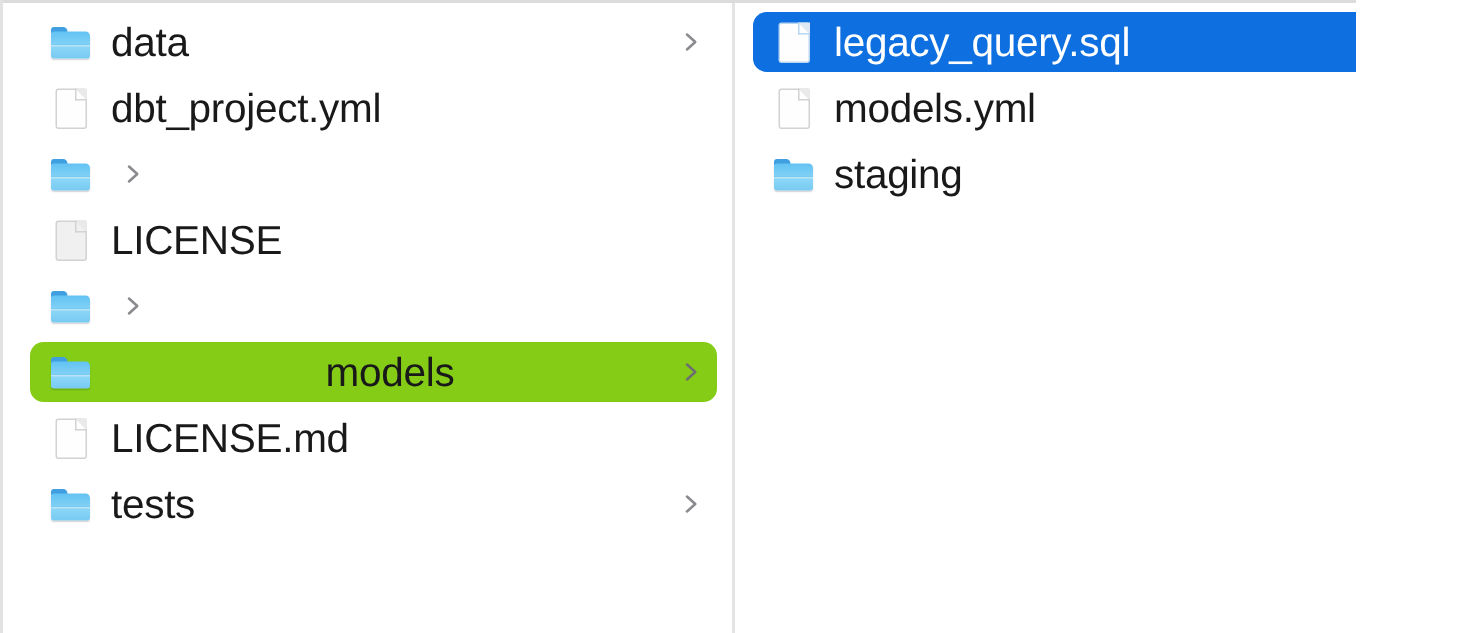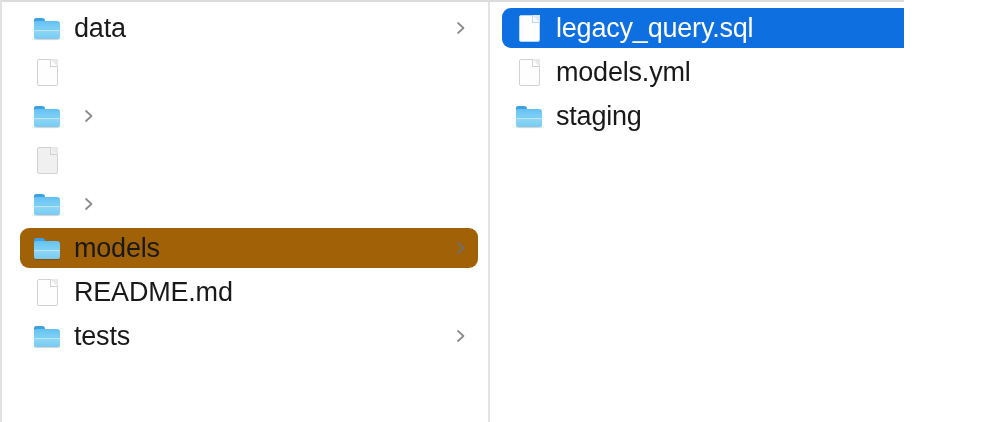--- a/index.html
+++ b/index.html
@@ -82,21 +82,22 @@
     margin-bottom: 4px;
     padding: 0 10px 0 14px;
     border-radius: 9px;
     box-sizing: border-box;
     cursor: default;
   }
   .row.sel-active {
     background: #0d6fe0;
   }
   .row.sel-inactive {
-    background: #a16207;
+    background: #84cc16;
+    text-align: center;
   }
 
   .icon-wrap {
     width: 26px;
     height: 30px;
     flex: 0 0 26px;
     position: relative;
     margin-right: 14px;
   }
 
@@ -230,20 +231,21 @@
             <svg width="14" height="20" viewBox="0 0 14 20" aria-hidden="true">
                 <path d="M4 5 L9.5 10 L4 15" fill="none" stroke="#8a8a8e" stroke-width="1.7" stroke-linecap="round" stroke-linejoin="round"></path>
               </svg>
           </span>
         </div>
 
         <div class="row">
           <span class="icon-wrap">
             <span class="ico-doc"></span>
           </span>
+          <span class="row-label">dbt_project.yml</span>
           <span class="chevron hidden">
             <svg width="14" height="20" viewBox="0 0 14 20" aria-hidden="true">
                 <path d="M4 5 L9.5 10 L4 15" fill="none" stroke="#8a8a8e" stroke-width="1.7" stroke-linecap="round" stroke-linejoin="round"></path>
               </svg>
           </span>
         </div>
 
         <div class="row">
           <span class="icon-wrap">
             <span class="ico-folder">
@@ -255,20 +257,21 @@
             <svg width="14" height="20" viewBox="0 0 14 20" aria-hidden="true">
                 <path d="M4 5 L9.5 10 L4 15" fill="none" stroke="#8a8a8e" stroke-width="1.7" stroke-linecap="round" stroke-linejoin="round"></path>
               </svg>
           </span>
         </div>
 
         <div class="row">
           <span class="icon-wrap">
             <span class="ico-doc shaded"></span>
           </span>
+          <span class="row-label">LICENSE</span>
           <span class="chevron hidden">
             <svg width="14" height="20" viewBox="0 0 14 20" aria-hidden="true">
                 <path d="M4 5 L9.5 10 L4 15" fill="none" stroke="#8a8a8e" stroke-width="1.7" stroke-linecap="round" stroke-linejoin="round"></path>
               </svg>
           </span>
         </div>
 
         <div class="row">
           <span class="icon-wrap">
             <span class="ico-folder">
@@ -295,21 +298,21 @@
             <svg width="14" height="20" viewBox="0 0 14 20" aria-hidden="true">
                 <path d="M4 5 L9.5 10 L4 15" fill="none" stroke="#6e6e72" stroke-width="1.7" stroke-linecap="round" stroke-linejoin="round"></path>
               </svg>
           </span>
         </div>
 
         <div class="row">
           <span class="icon-wrap">
             <span class="ico-doc"></span>
           </span>
-          <span class="row-label">README.md</span>
+          <span class="row-label">LICENSE.md</span>
           <span class="chevron hidden">
             <svg width="14" height="20" viewBox="0 0 14 20" aria-hidden="true">
                 <path d="M4 5 L9.5 10 L4 15" fill="none" stroke="#8a8a8e" stroke-width="1.7" stroke-linecap="round" stroke-linejoin="round"></path>
               </svg>
           </span>
         </div>
 
 
         <div class="row">
           <span class="icon-wrap">

